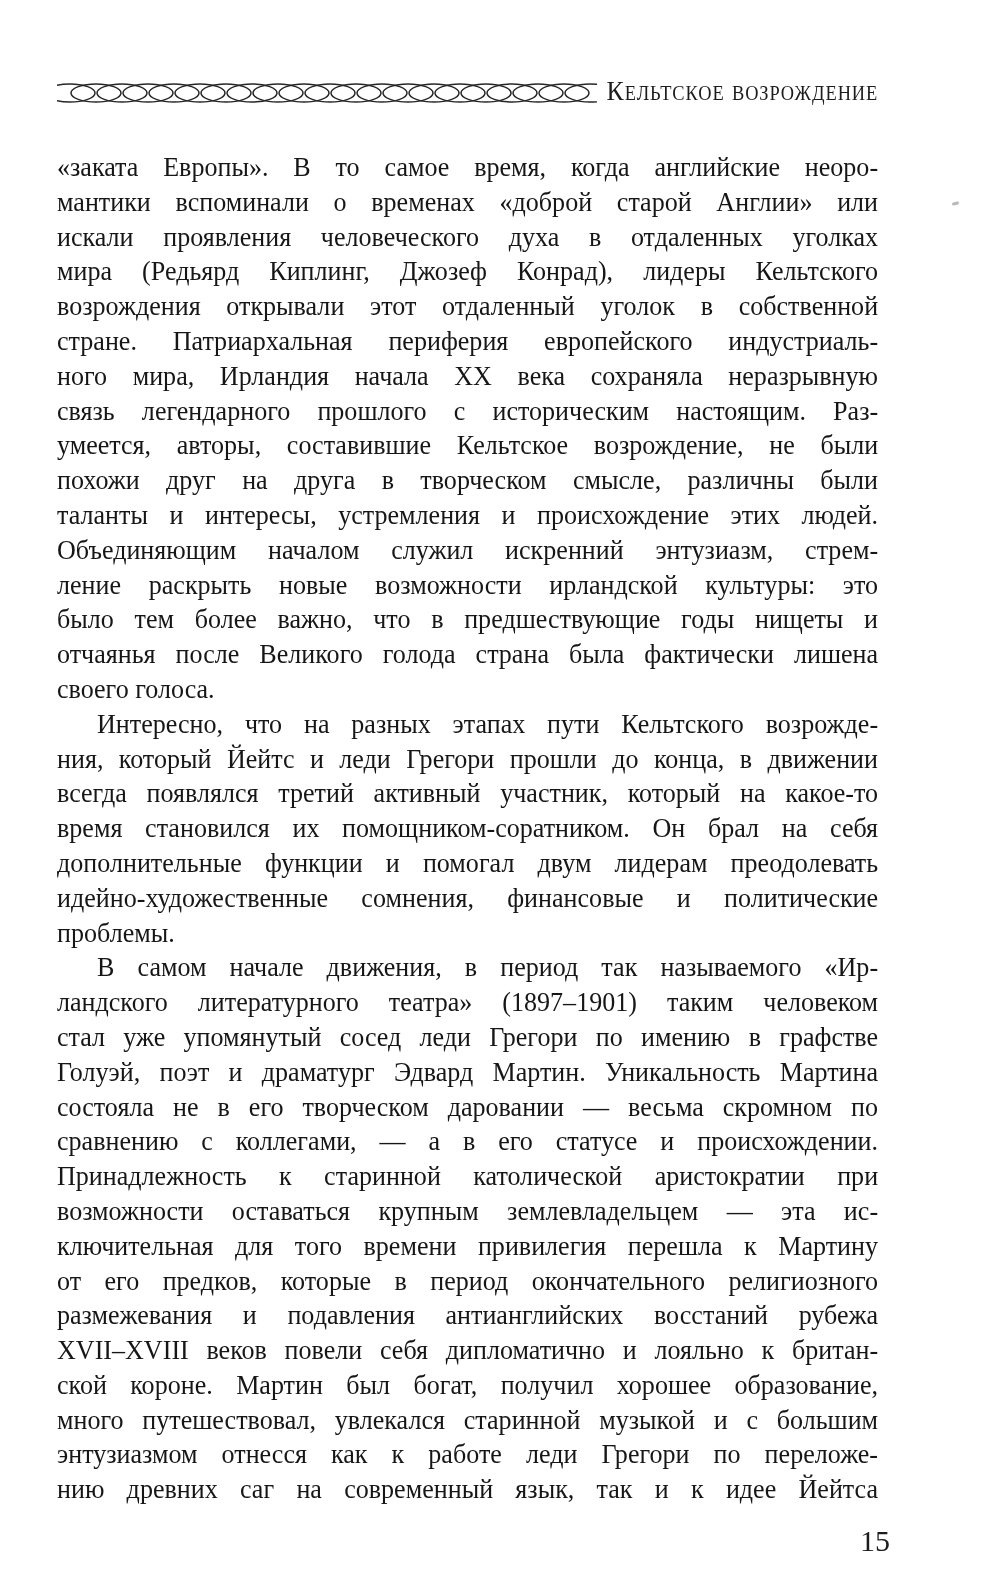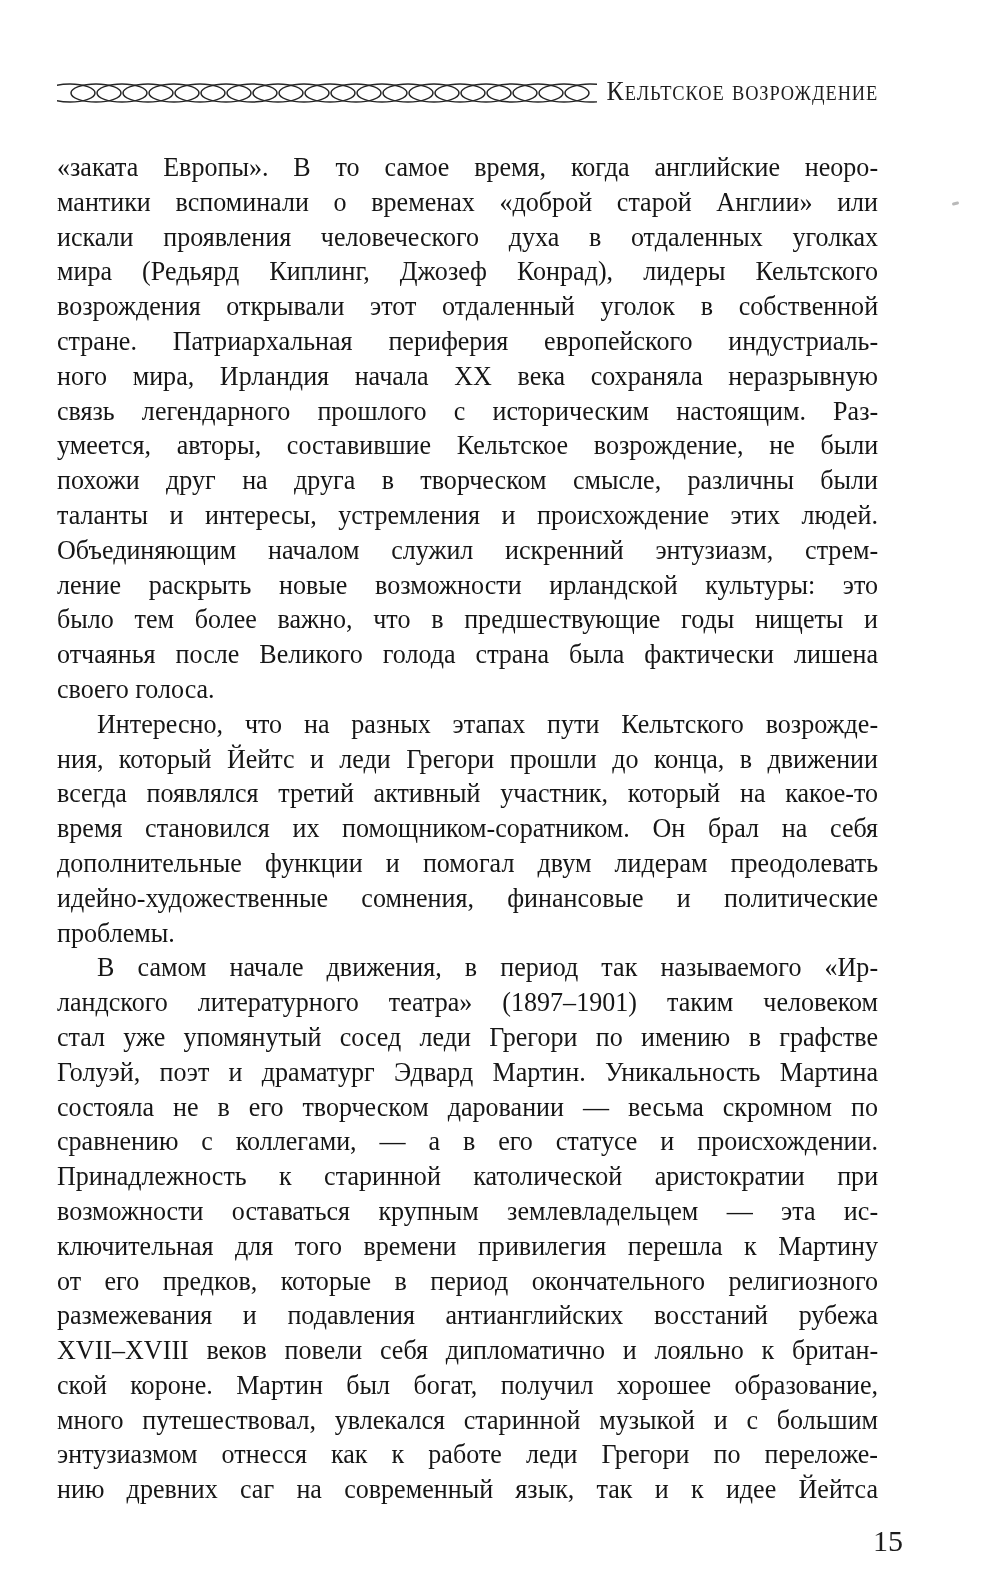--- a/index.html
+++ b/index.html
@@ -60,21 +60,21 @@
   .line span { display: inline-block; }
   .line.plain {
     display: block;
     text-align: left;
   }
   .line.indent { padding-left: 43px; }
   
   .page-number {
     position: absolute;
     top: 1487px;
-    right: 97px;
+    right: 110px;
     font-size: 30px;
     line-height: 34px;
     color: #1c1c1c;
   }
   
   .scan-speck {
     position: absolute;
     left: 952px;
     top: 165px;
     width: 7px;

